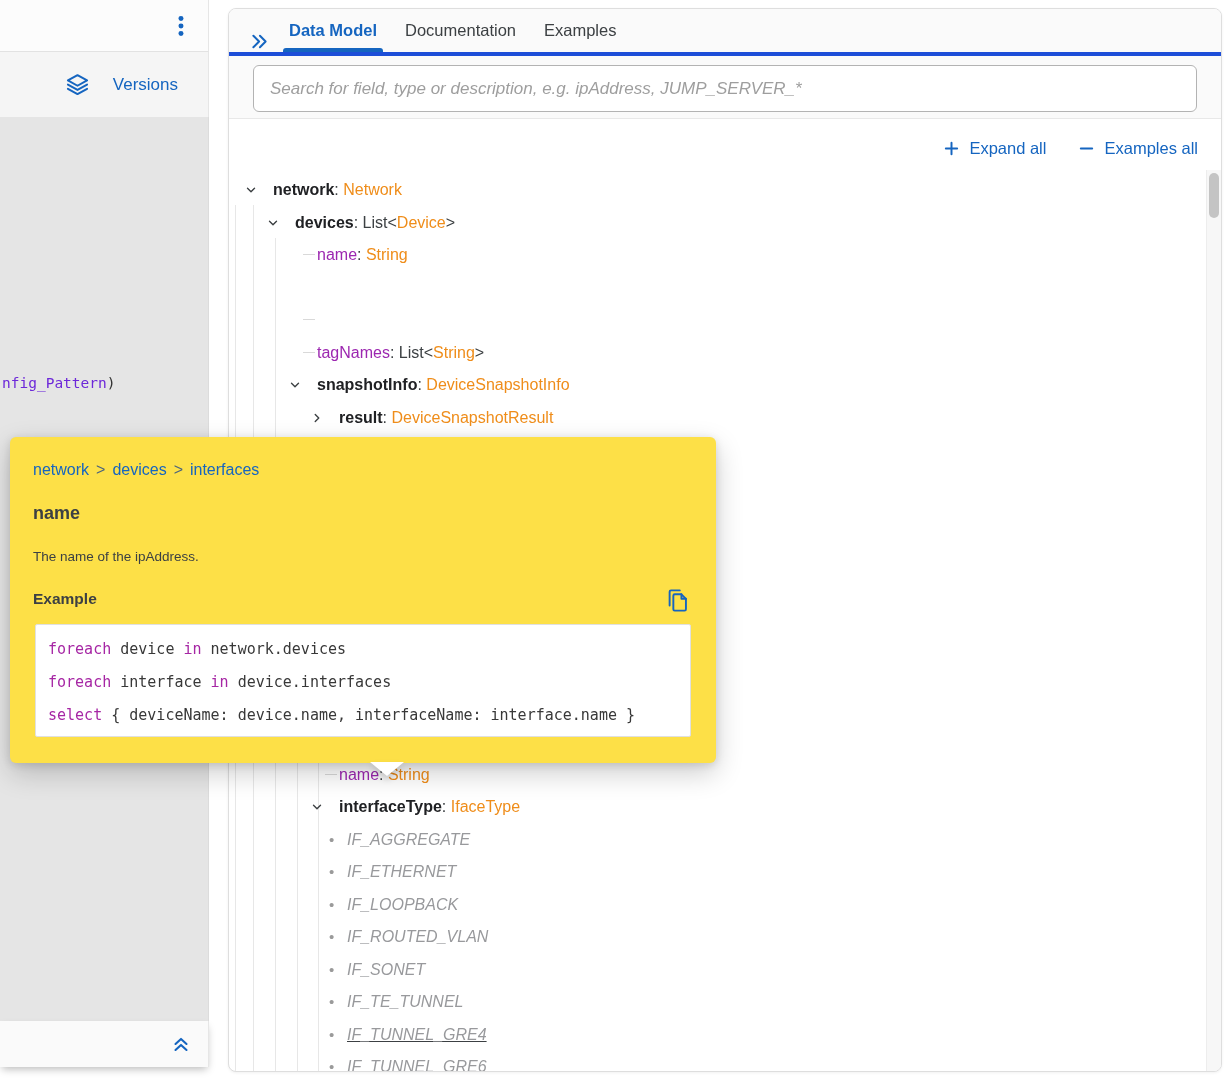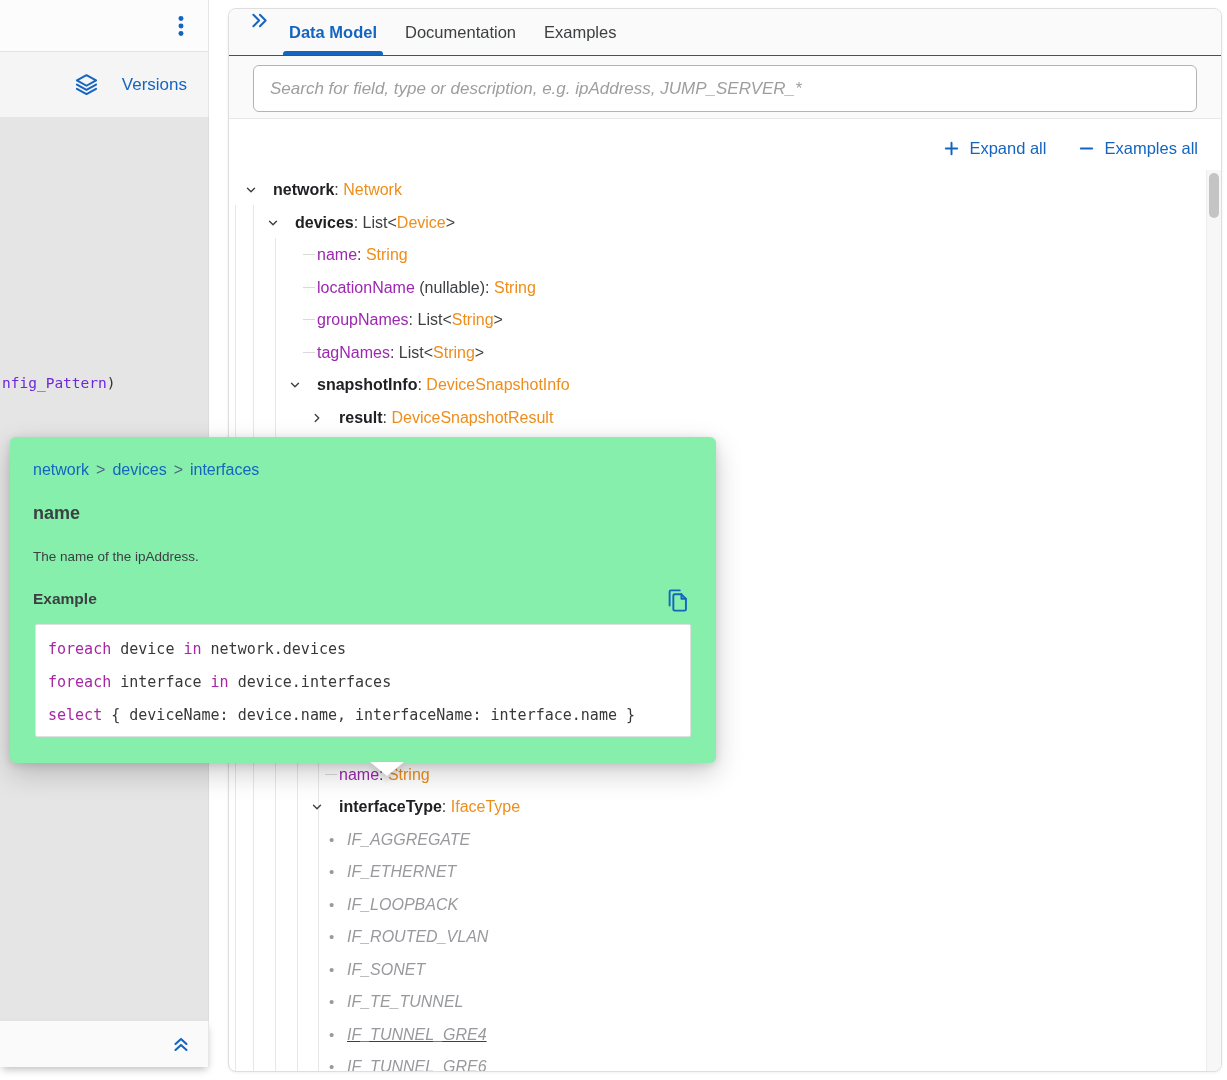--- a/index.html
+++ b/index.html
@@ -7,39 +7,39 @@
   #app{position:relative;width:1227px;height:1080px;background:#fff;overflow:hidden;
        font-family:"Liberation Sans",sans-serif;color:#3c4043;}
 
   
   .left-panel{position:absolute;left:0;top:0;width:209px;height:1080px;background:#fff;}
   .lp-toolbar{position:relative;height:52px;background:#fcfcfc;border-bottom:1px solid #e2e2e2;
               border-right:1px solid #e6e6e6;}
   .kebab-btn{position:absolute;right:12px;top:11px;width:30px;height:30px;display:flex;
              align-items:center;justify-content:center;cursor:pointer;}
   .lp-versions{height:65px;background:#f5f5f5;border-right:1px solid #e6e6e6;display:flex;
-               align-items:center;justify-content:flex-end;gap:23px;padding-right:21px;
+               align-items:center;justify-content:flex-end;gap:23px;padding-right:30px;
                color:#1565c0;font-size:17px;cursor:pointer;}
   .lp-editor{position:relative;height:904px;background:#e5e5e5;border-right:1px solid #dcdcdc;}
   .lp-code{position:absolute;left:2px;top:258px;font-family:"DejaVu Sans Mono",monospace;
            font-size:14.5px;white-space:pre;}
   .lp-code .blue{color:#6d28d9;} .lp-code .dark{color:#333;}
   .lp-footer{position:relative;height:46px;background:#fafafa;border-right:1px solid #e6e6e6;
              box-shadow:0 4px 8px -2px rgba(0,0,0,0.28);}
   .lp-collapse{position:absolute;right:12px;top:8px;width:30px;height:30px;display:flex;
                align-items:center;justify-content:center;cursor:pointer;}
 
   
   .panel{position:absolute;left:228px;top:8px;width:994px;height:1064px;background:#fff;
          border:1px solid #dedede;border-radius:8px;overflow:hidden;
          box-shadow:0 1px 3px rgba(0,0,0,0.06);}
   .panel-header{position:absolute;left:0;top:0;right:0;height:110px;background:#fafafa;
                 border-bottom:1px solid #e8e8e8;}
-  .tab-row{position:absolute;left:0;top:0;right:0;height:47px;border-bottom:1px solid #1d4ed8;
-           display:flex;align-items:flex-start;padding-left:19px;}
+  .tab-row{position:absolute;left:0;top:0;right:0;height:47px;border-bottom:4px solid #1d4ed8;
+           display:flex;align-items:flex-end;padding-left:19px;}
   .collapse-panel{width:22px;height:22px;margin-right:17px;display:flex;align-items:center;
                   justify-content:center;cursor:pointer;}
   .tab{position:relative;height:100%;display:flex;align-items:center;padding:0 2px;
        margin-right:24px;font-size:16.5px;color:#3c4043;cursor:pointer;white-space:nowrap;}
   .tab.active{color:#1565c0;font-weight:bold;}
   .tab.active .underline{position:absolute;left:-4px;right:-4px;bottom:0;height:4px;
        background:#1565c0;border-radius:3px 3px 0 0;}
   .search-input{position:absolute;left:24px;top:56px;width:944px;height:47px;border:1px solid #b3b3b3;
        border-radius:6px;background:#fff;padding:0 16px;font-size:17px;outline:none;
        font-family:"Liberation Sans",sans-serif;color:#333;}
@@ -65,21 +65,21 @@
   .t-type{color:#ef8d1a;}
   .t-enum{color:#98999c;font-style:italic;}
 
   
   .sb-track{position:absolute;left:977px;top:161px;width:15px;height:901px;background:#f7f7f7;
             border-left:1px solid #ededed;}
   .sb-thumb{position:absolute;left:2px;top:3px;width:10px;height:45px;background:#c4c4c4;
             border-radius:5px;cursor:pointer;}
 
   
-  .tooltip{position:absolute;left:10px;top:437px;width:706px;height:326px;background:#86efac;
+  .tooltip{position:absolute;left:10px;top:437px;width:706px;height:326px;background:#fde047;
            border-radius:6px;z-index:20;
            box-shadow:0 10px 28px rgba(0,0,0,0.2),0 2px 8px rgba(0,0,0,0.12);}
   .tt-caret{position:absolute;left:360px;top:100%;margin-top:-1px;width:0;height:0;
             border-left:17px solid transparent;border-right:17px solid transparent;
             border-top:14px solid #fff;filter:drop-shadow(0 4px 3px rgba(0,0,0,0.15));}
   .tt-bc{position:absolute;left:23px;top:24px;font-size:16px;}
   .tt-bc .lnk{color:#1565c0;cursor:pointer;}
   .tt-bc .sep{color:#4a637e;margin:0 7px;}
   .tt-title{position:absolute;left:23px;top:66px;font-size:18px;font-weight:bold;color:#3c4043;}
   .tt-desc{position:absolute;left:23px;top:112px;font-size:13.5px;color:#3c4043;}
@@ -186,27 +186,22 @@
             <svg width="14" height="14" viewBox="0 0 24 24" fill="none" stroke="#3c4043" stroke-width="2.4" stroke-linecap="round" stroke-linejoin="round">
               <path d="M6 9l6 6 6-6"></path>
             </svg>
           </span>
           <span class="row-label" style="left: 66px;"><span class="t-bold">devices</span><span class="t-plain">: List&lt;</span><span class="t-type">Device</span><span class="t-plain">&gt;</span></span>
         </div>
         <div class="tree-row" style="top: 119px;">
           <div class="branch-dash" style="left: 74px;"></div>
           <span class="row-label" style="left: 88px;"><span class="t-field">name</span><span class="t-plain">: </span><span class="t-type">String</span></span>
         </div>
-        <div class="tree-row" style="top: 152px;">
-          <div class="branch-dash" style="left: 74px;"></div>
-          <span class="row-label" style="left: 88px;"><span class="t-field">locationName</span><span class="t-plain"> (nullable): </span><span class="t-type">String</span></span>
-        </div>
         <div class="tree-row" style="top: 184px;">
           <div class="branch-dash" style="left: 74px;"></div>
-          <span class="row-label" style="left: 88px;"><span class="t-field">groupNames</span><span class="t-plain">: List&lt;</span><span class="t-type">String</span><span class="t-plain">&gt;</span></span>
         </div>
         <div class="tree-row" style="top: 217px;">
           <div class="branch-dash" style="left: 74px;"></div>
           <span class="row-label" style="left: 88px;"><span class="t-field">tagNames</span><span class="t-plain">: List&lt;</span><span class="t-type">String</span><span class="t-plain">&gt;</span></span>
         </div>
         <div class="tree-row" style="top: 249px;">
           <span class="expander" style="left: 58px;">
             <svg width="14" height="14" viewBox="0 0 24 24" fill="none" stroke="#3c4043" stroke-width="2.4" stroke-linecap="round" stroke-linejoin="round">
               <path d="M6 9l6 6 6-6"></path>
             </svg>

